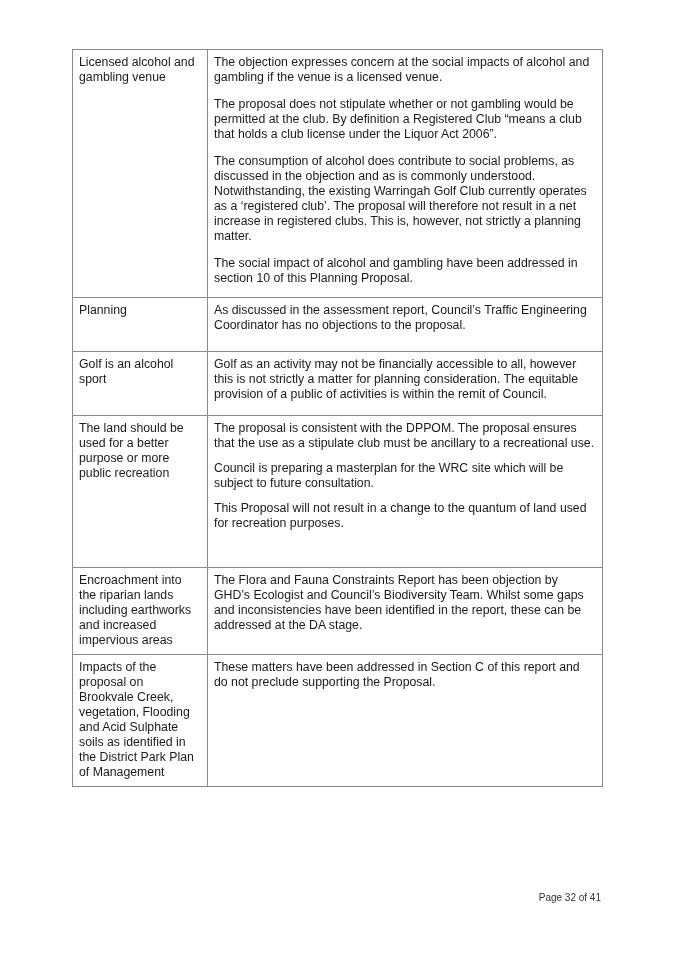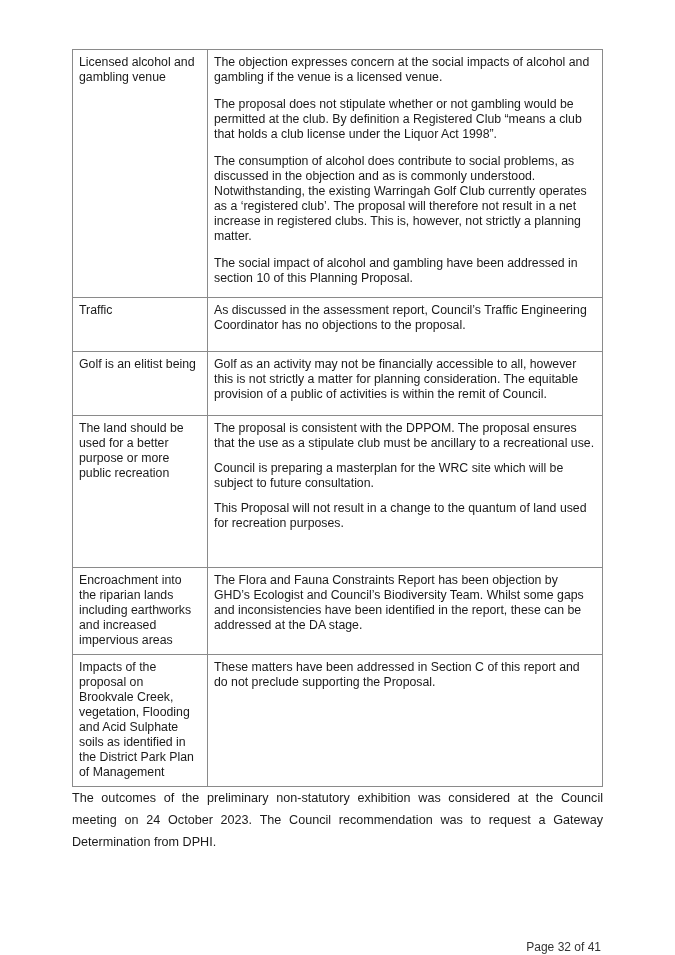--- a/index.html
+++ b/index.html
@@ -28,47 +28,47 @@
   tr.r4 td.response p { margin-bottom: 10px; }
 
   .body-text {
     position: absolute; left: 72px; width: 531px;
     font-size: 12.6px; line-height: 22px; text-align: justify; margin: 0;
   }
   .p1 { top: 787px; }
   .p2 { top: 858px; }
   .p2 { text-align-last: left; }
   .footer {
-    position: absolute; right: 74px; top: 940px;
-    font-size: 12px; color: #333;
+    position: absolute; right: 74px; top: 892px;
+    font-size: 10px; color: #333;
   }
 </style>
 </head>
 <body>
 
 <div class="page">
   <table class="objections">
     <tbody>
       <tr class="r1">
         <td class="issue">Licensed alcohol and gambling venue</td>
         <td class="response">
           <p>The objection expresses concern at the social impacts of alcohol and gambling if the venue is a licensed venue.</p>
-          <p>The proposal does not stipulate whether or not gambling would be permitted at the club. By definition a Registered Club “means a club that holds a club license under the Liquor Act 1998”.</p>
+          <p>The proposal does not stipulate whether or not gambling would be permitted at the club. By definition a Registered Club “means a club that holds a club license under the Liquor Act 2006”.</p>
           <p>The consumption of alcohol does contribute to social problems, as discussed in the objection and as is commonly understood. Notwithstanding, the existing Warringah Golf Club currently operates as a ‘registered club’. The proposal will therefore not result in a net increase in registered clubs. This is, however, not strictly a planning matter.</p>
           <p>The social impact of alcohol and gambling have been addressed in section 10 of this Planning Proposal.</p>
         </td>
       </tr>
       <tr class="r2">
-        <td class="issue">Traffic</td>
+        <td class="issue">Planning</td>
         <td class="response">
           <p>As discussed in the assessment report, Council’s Traffic Engineering Coordinator has no objections to the proposal.</p>
         </td>
       </tr>
       <tr class="r3">
-        <td class="issue">Golf is an elitist being</td>
+        <td class="issue">Golf is an alcohol sport</td>
         <td class="response">
           <p>Golf as an activity may not be financially accessible to all, however this is not strictly a matter for planning consideration. The equitable provision of a public of activities is within the remit of Council.</p>
         </td>
       </tr>
       <tr class="r4">
         <td class="issue">The land should be used for a better purpose or more public recreation</td>
         <td class="response">
           <p>The proposal is consistent with the DPPOM. The proposal ensures that the use as a stipulate club must be ancillary to a recreational use.</p>
           <p>Council is preparing a masterplan for the WRC site which will be subject to future consultation.</p>
           <p>This Proposal will not result in a change to the quantum of land used for recreation purposes.</p>
@@ -82,16 +82,15 @@
       </tr>
       <tr class="r6">
         <td class="issue">Impacts of the proposal on Brookvale Creek, vegetation, Flooding and Acid Sulphate soils as identified in the District Park Plan of Management</td>
         <td class="response">
           <p>These matters have been addressed in Section C of this report and do not preclude supporting the Proposal.</p>
         </td>
       </tr>
     </tbody>
   </table>
 
-  <p class="body-text p1">The outcomes of the preliminary non-statutory exhibition was considered at the Council meeting on 24 October 2023. The Council recommendation was to request a Gateway Determination from DPHI.</p>
 
   <div class="footer">Page 32 of 41</div>
 </div>
 
 </body></html>

